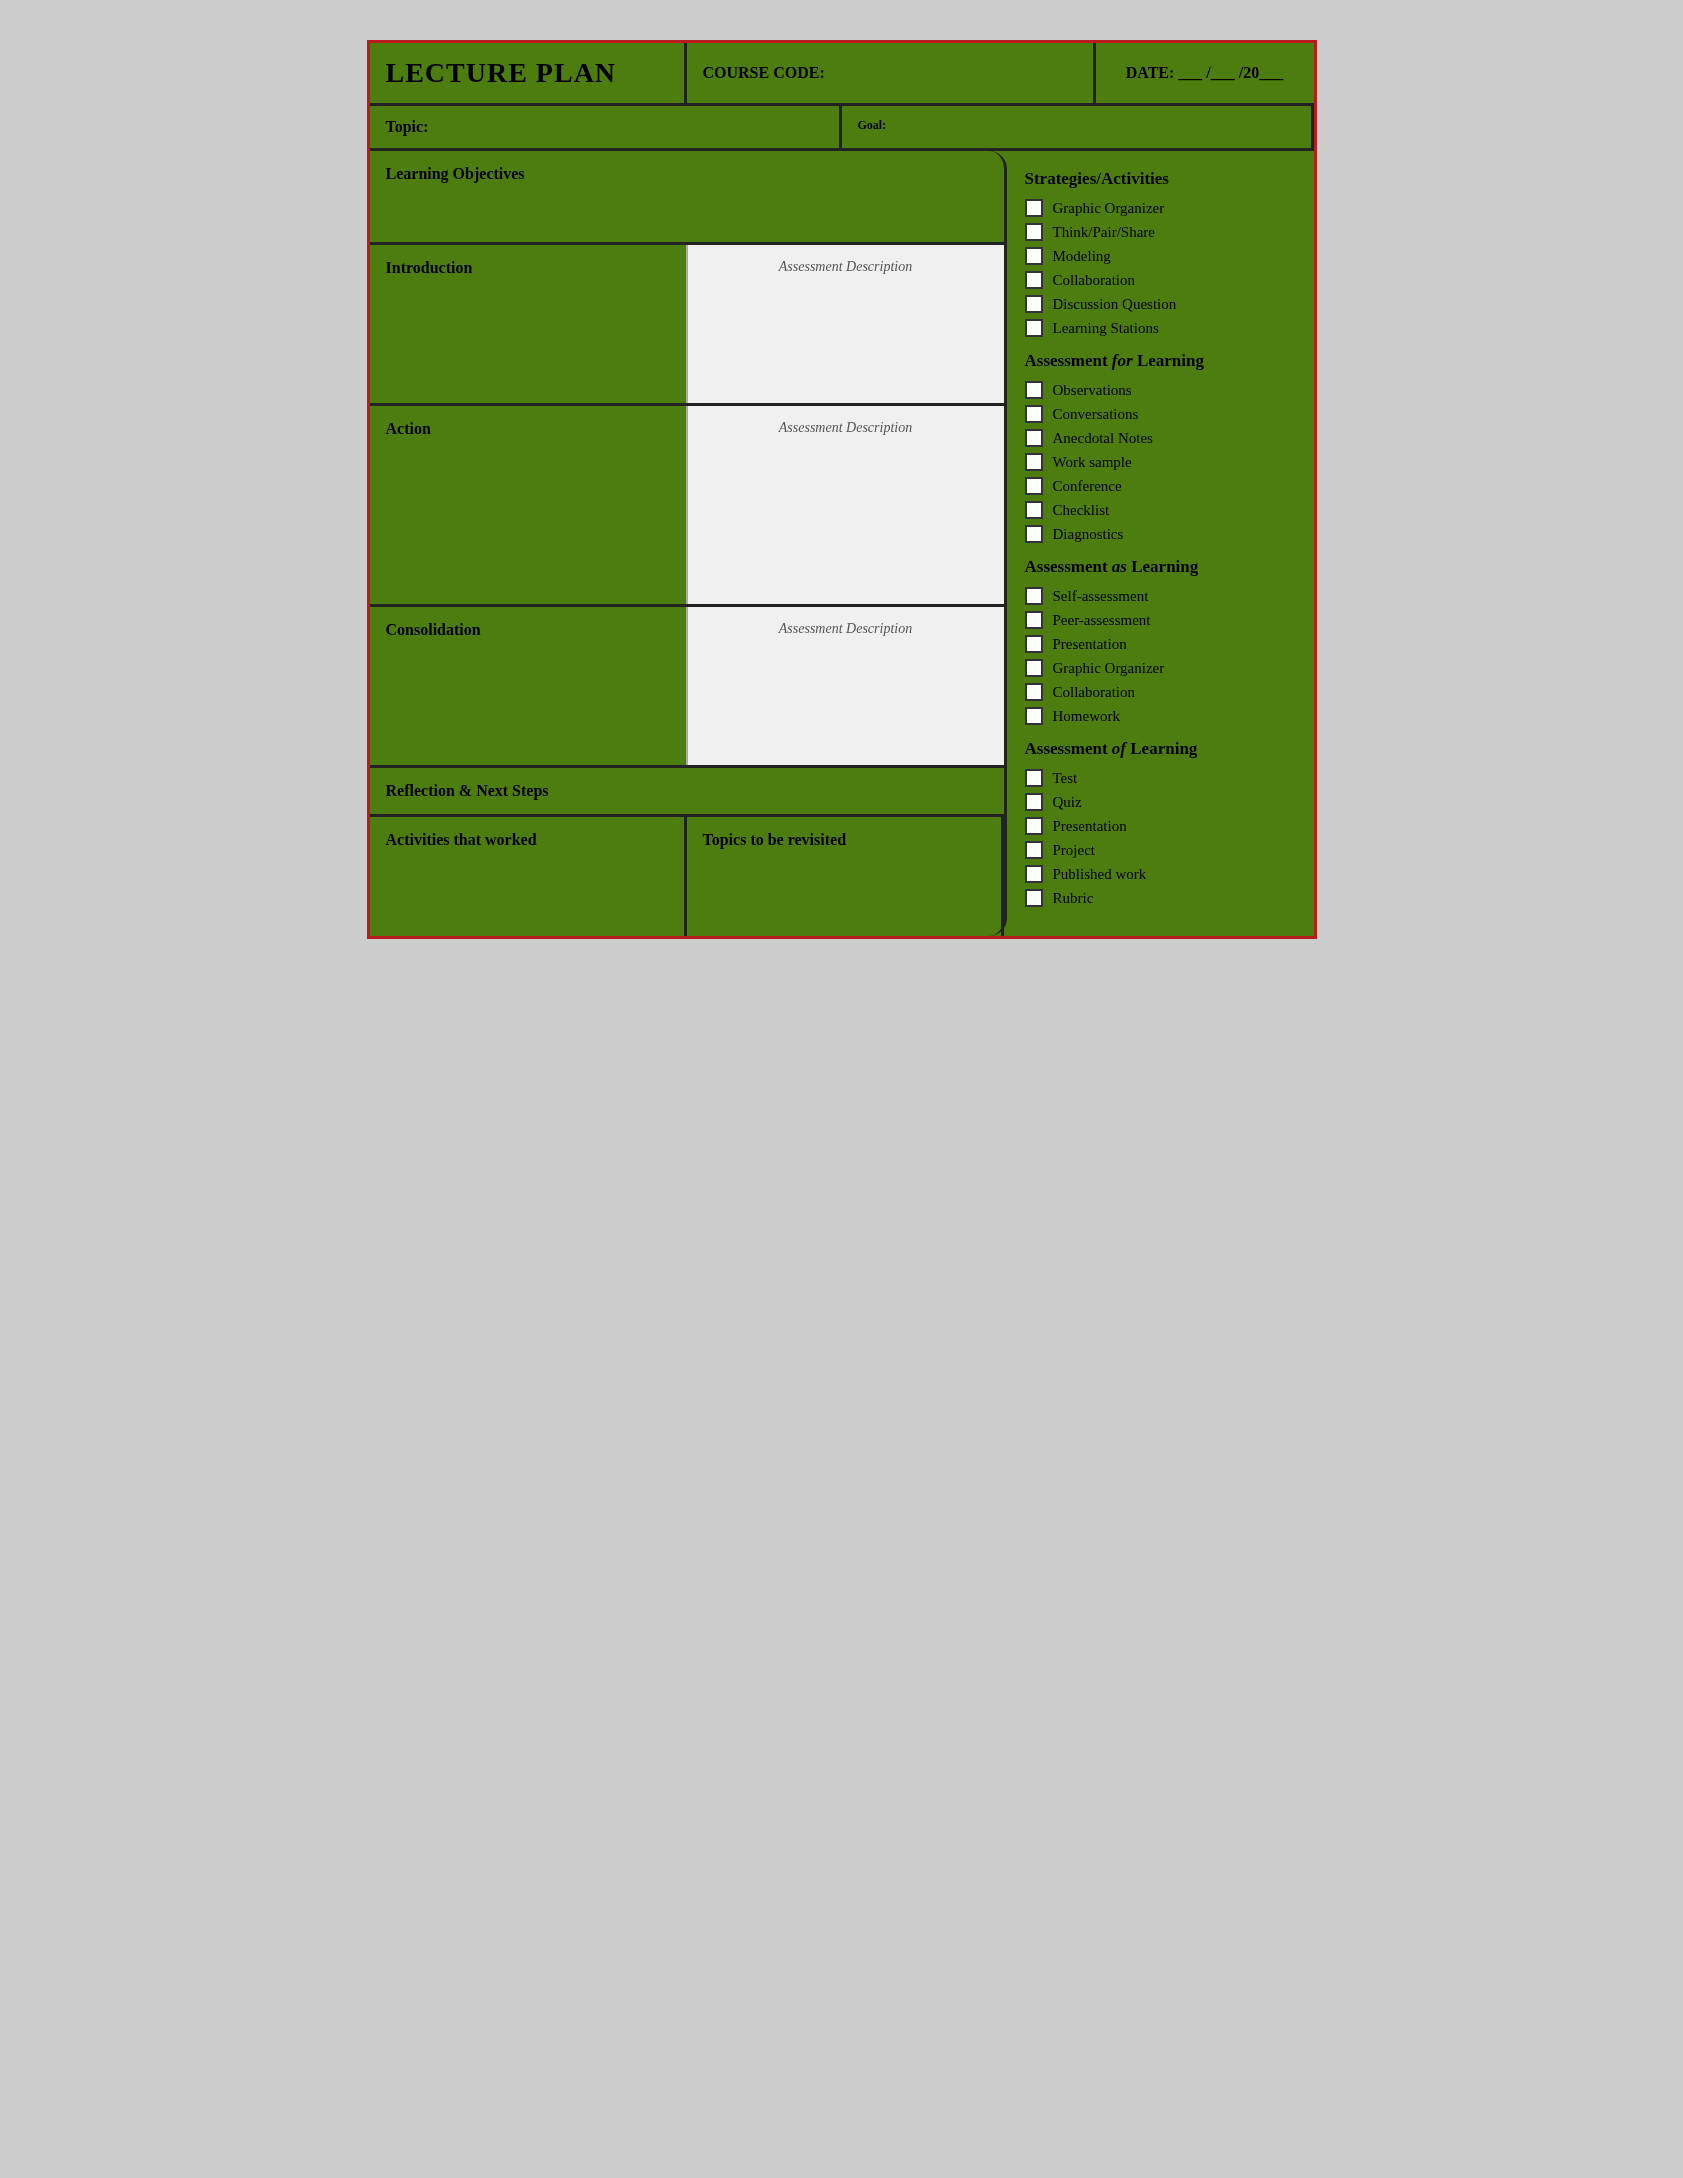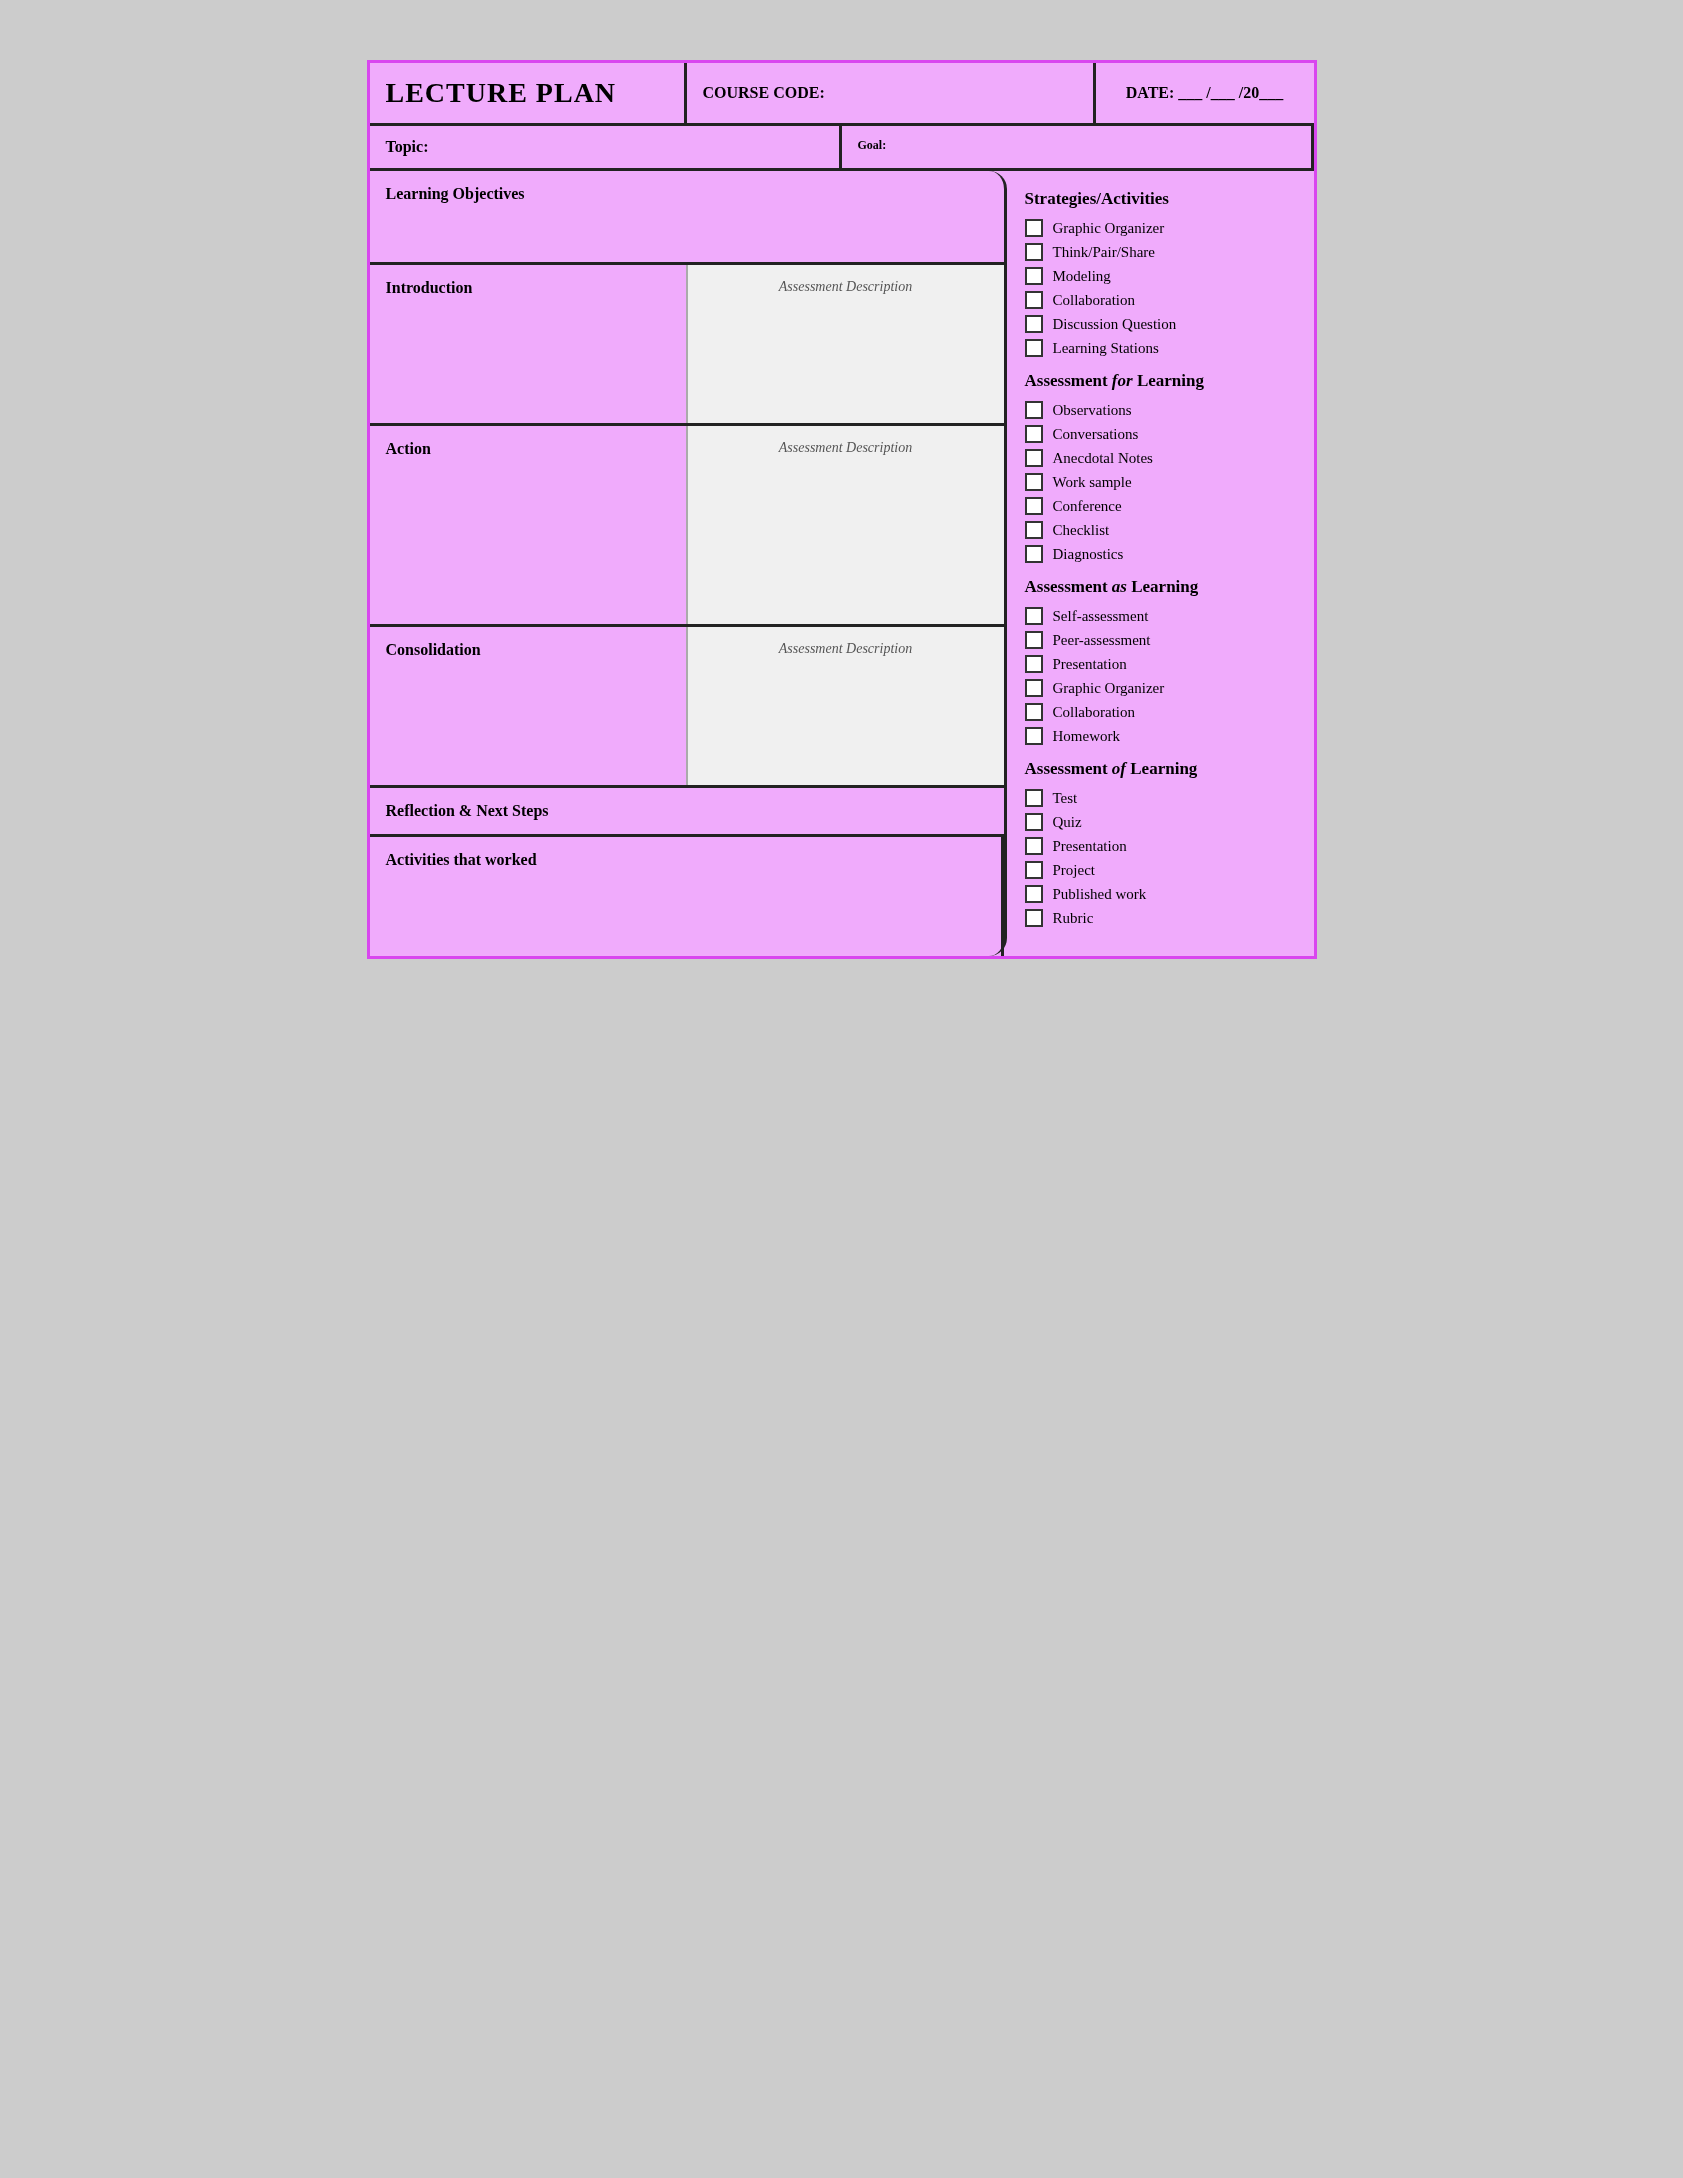--- a/index.html
+++ b/index.html
@@ -12,23 +12,22 @@
       background: #ccc;
       display: flex;
       justify-content: center;
       align-items: flex-start;
       padding: 40px;
       font-family: Georgia, 'Times New Roman', serif;
     }
 
     .page {
       width: 950px;
-      background: #f0abfc;
-      border: 3px solid #d946ef;
-      margin-top: 20px;
+      background: #4d7c0f;
+      border: 3px solid #b91c1c;
     }
 
     
     .header-row {
       display: flex;
       border-bottom: 3px solid #222;
     }
 
     .header-title {
       width: 317px;
@@ -277,20 +276,23 @@
       </div>
 
       <div class="reflection-row">
         <div class="reflection-label">Reflection &amp; Next Steps</div>
       </div>
 
       <div class="activities-row">
         <div class="activities-left">
           <div class="activities-label">Activities that worked</div>
         </div>
+        <div class="activities-right">
+          <div class="activities-label">Topics to be revisited</div>
+        </div>
       </div>
 
     </div>
 
     <div class="right-column">
 
       <div class="right-section-divider">
         <div class="right-section-title">
           <span>Strategies/Activities</span>
         </div>

